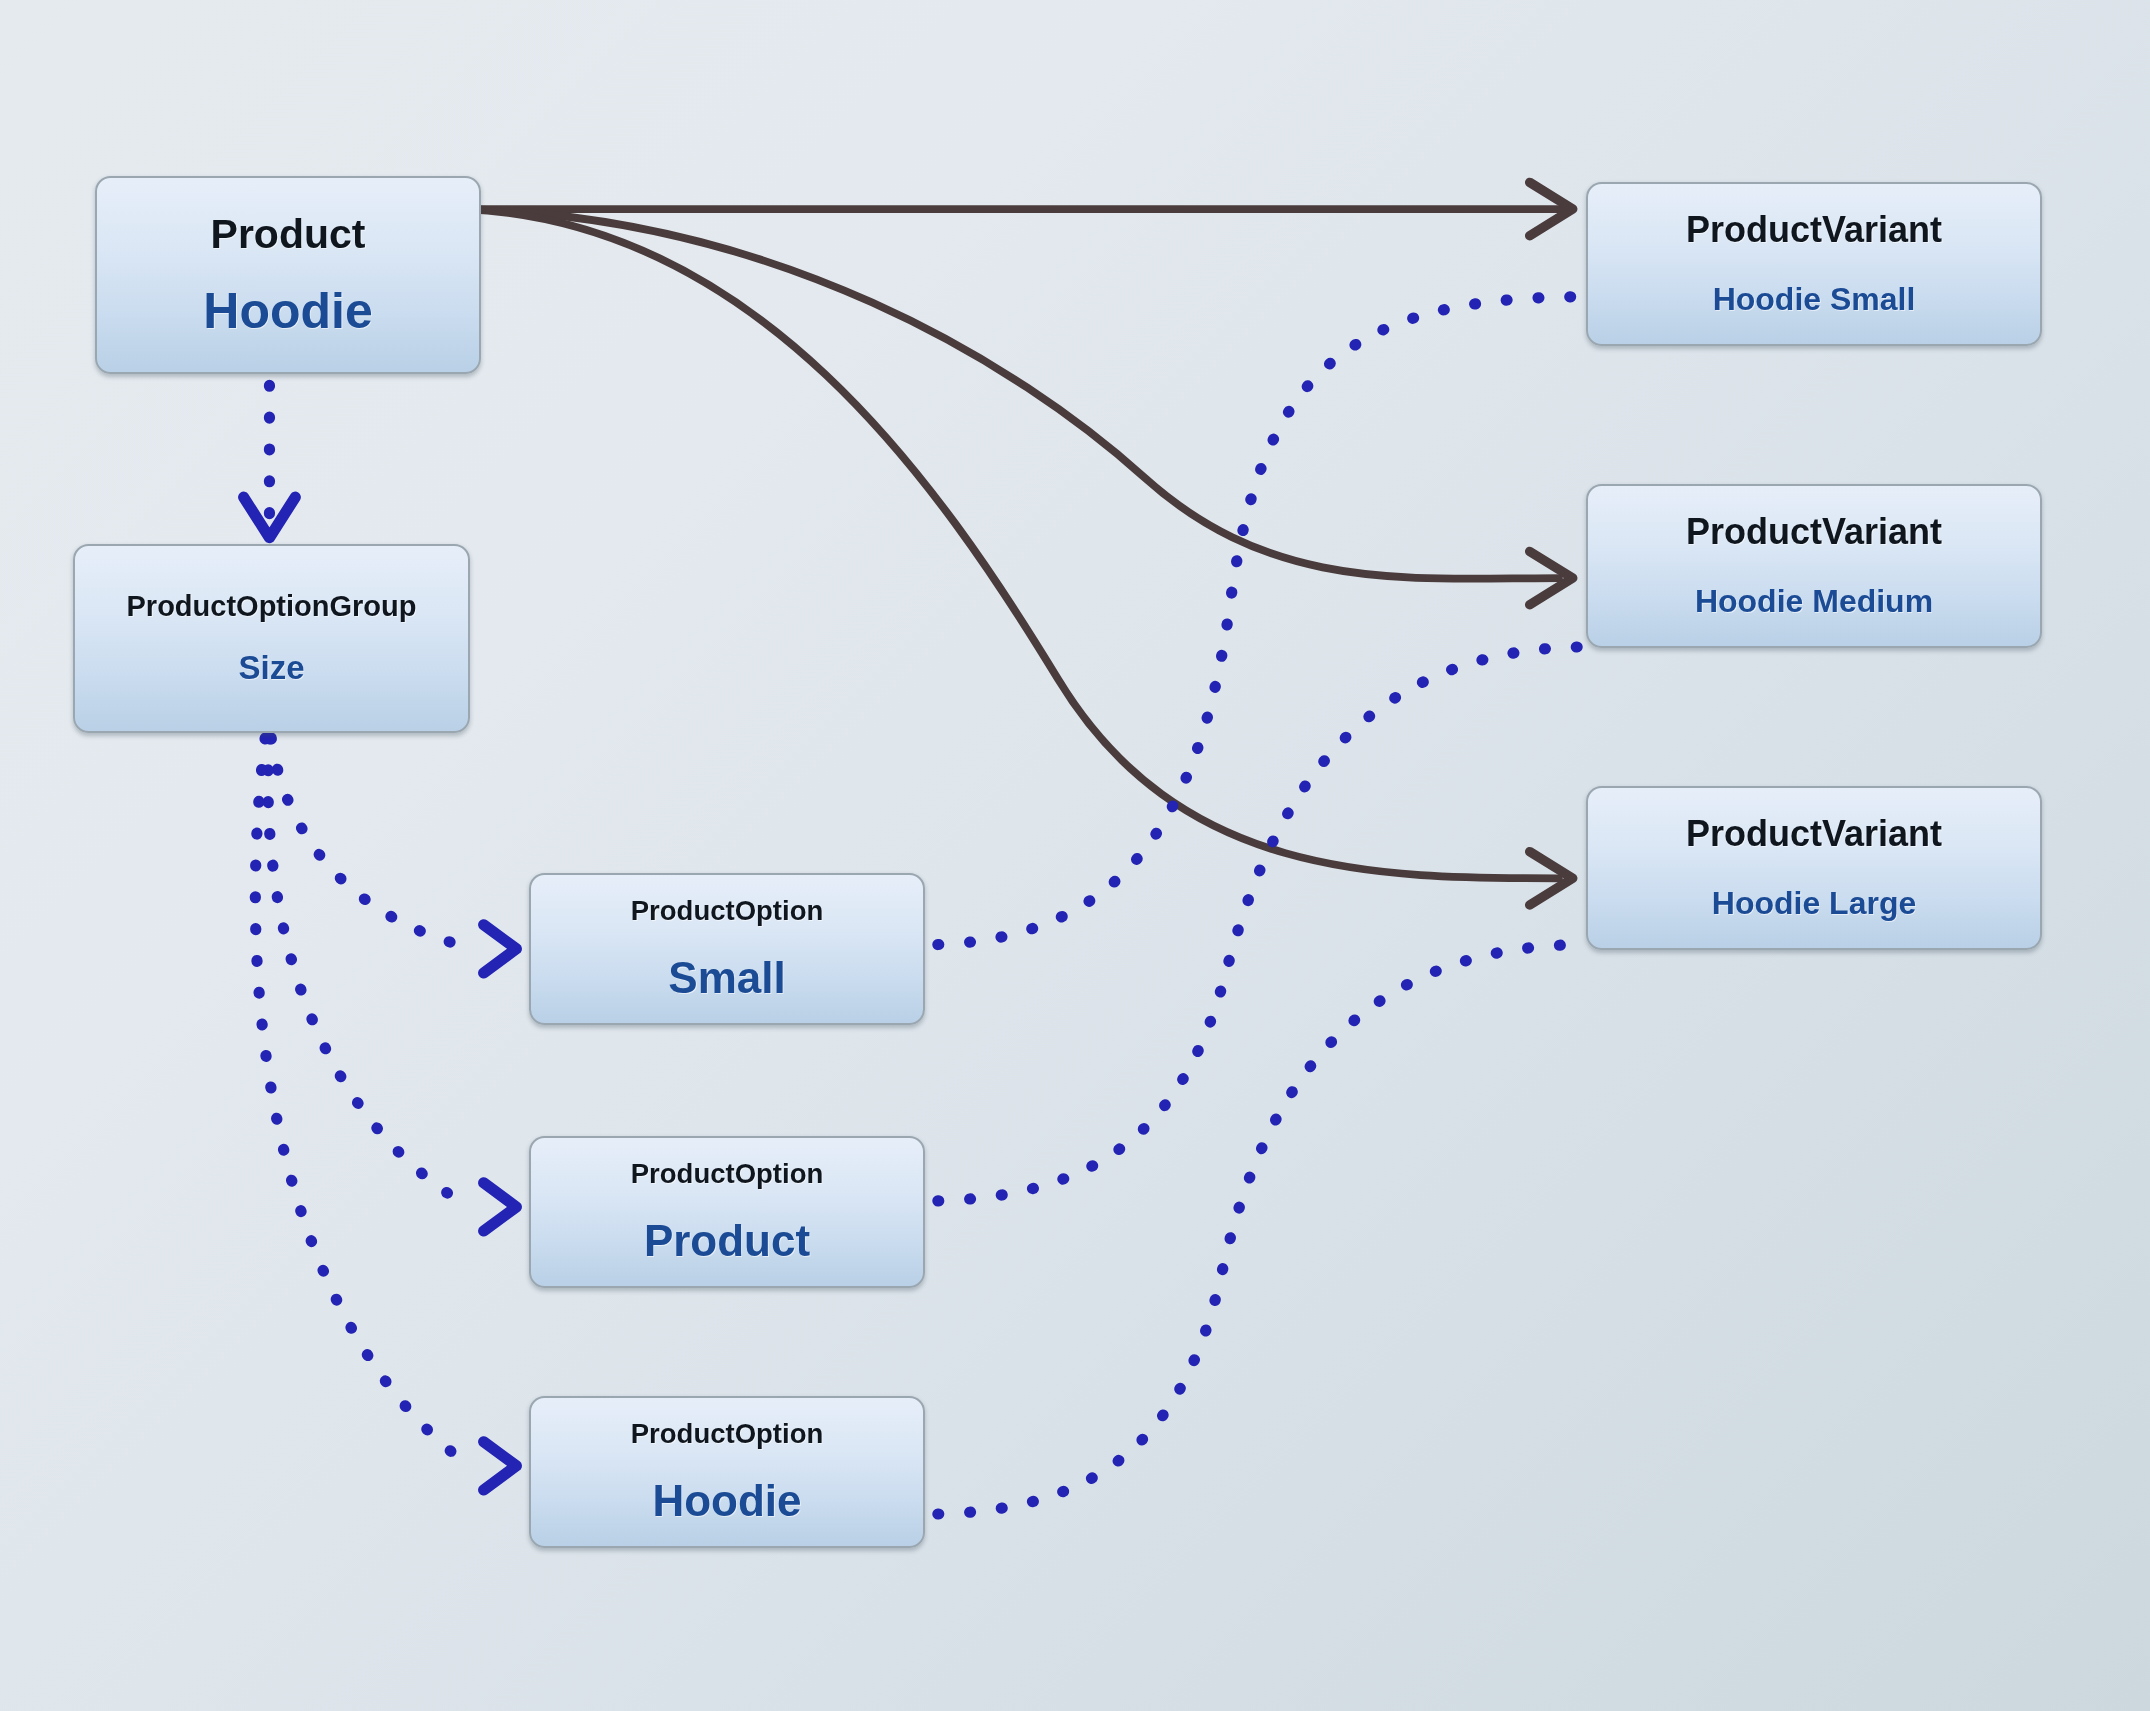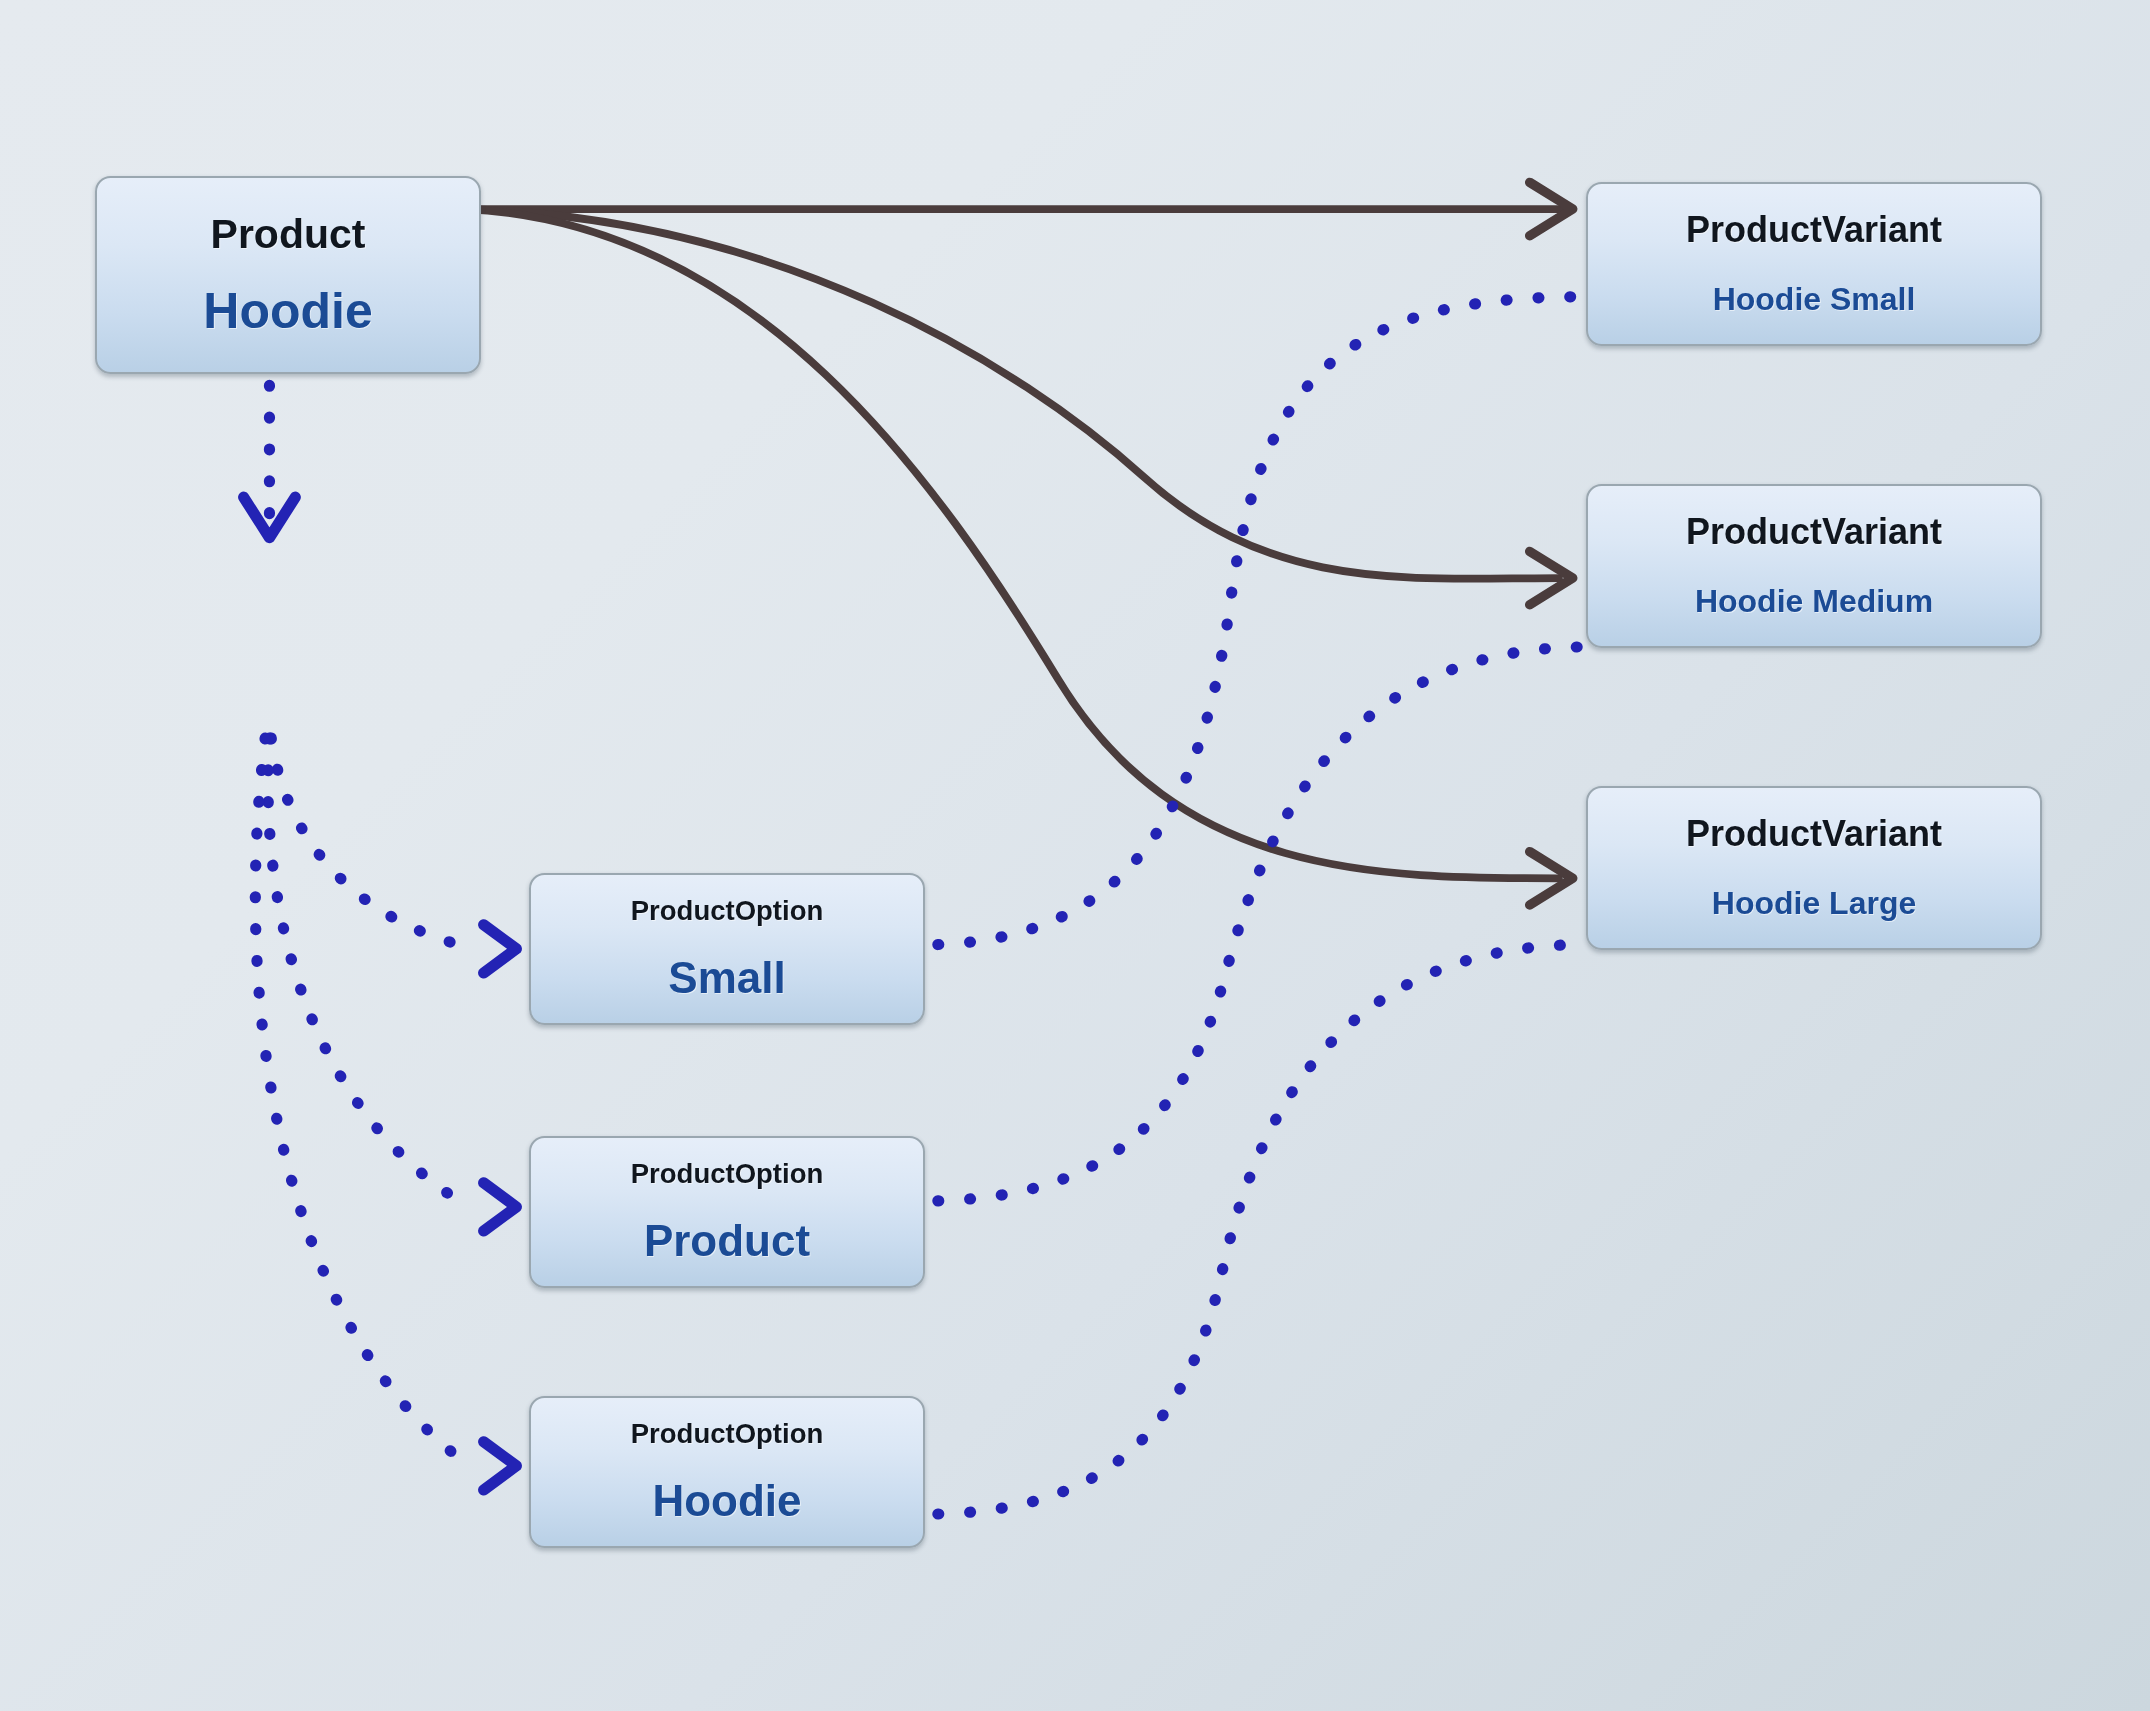--- a/index.html
+++ b/index.html
@@ -120,20 +120,24 @@
       <path d="M 1090 1396 C 1290 1390, 1380 1300, 1425 1130 C 1470 960, 1560 755, 1840 752"></path>
       <path d="M 1090 1760 C 1290 1755, 1380 1660, 1420 1480 C 1462 1290, 1560 1100, 1840 1098"></path>
     </g>
   </svg>
 
   <div class="node" id="node-product">
     <div class="nd-type">Product</div>
     <div class="nd-value">Hoodie</div>
   </div>
 
+  <div class="node" id="node-pog">
+    <div class="nd-type">ProductOptionGroup</div>
+    <div class="nd-value">Size</div>
+  </div>
 
   <div class="node node-option" id="node-option-0">
     <div class="nd-type">ProductOption</div>
     <div class="nd-value">Small</div>
   </div>
 
   <div class="node node-option" id="node-option-1">
     <div class="nd-type">ProductOption</div>
     <div class="nd-value">Product</div>
   </div>

